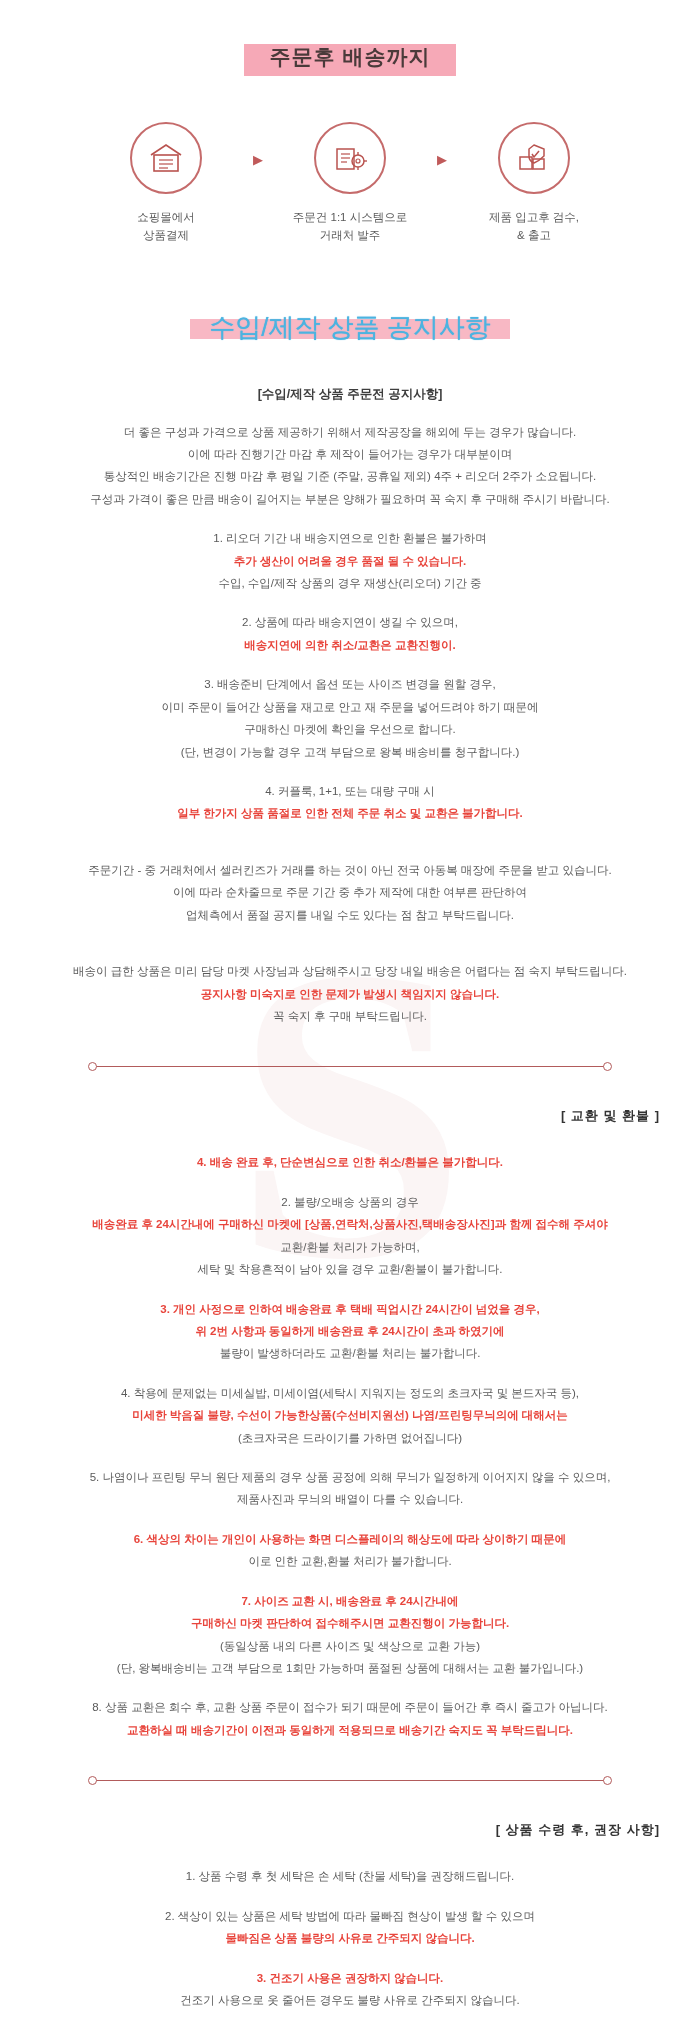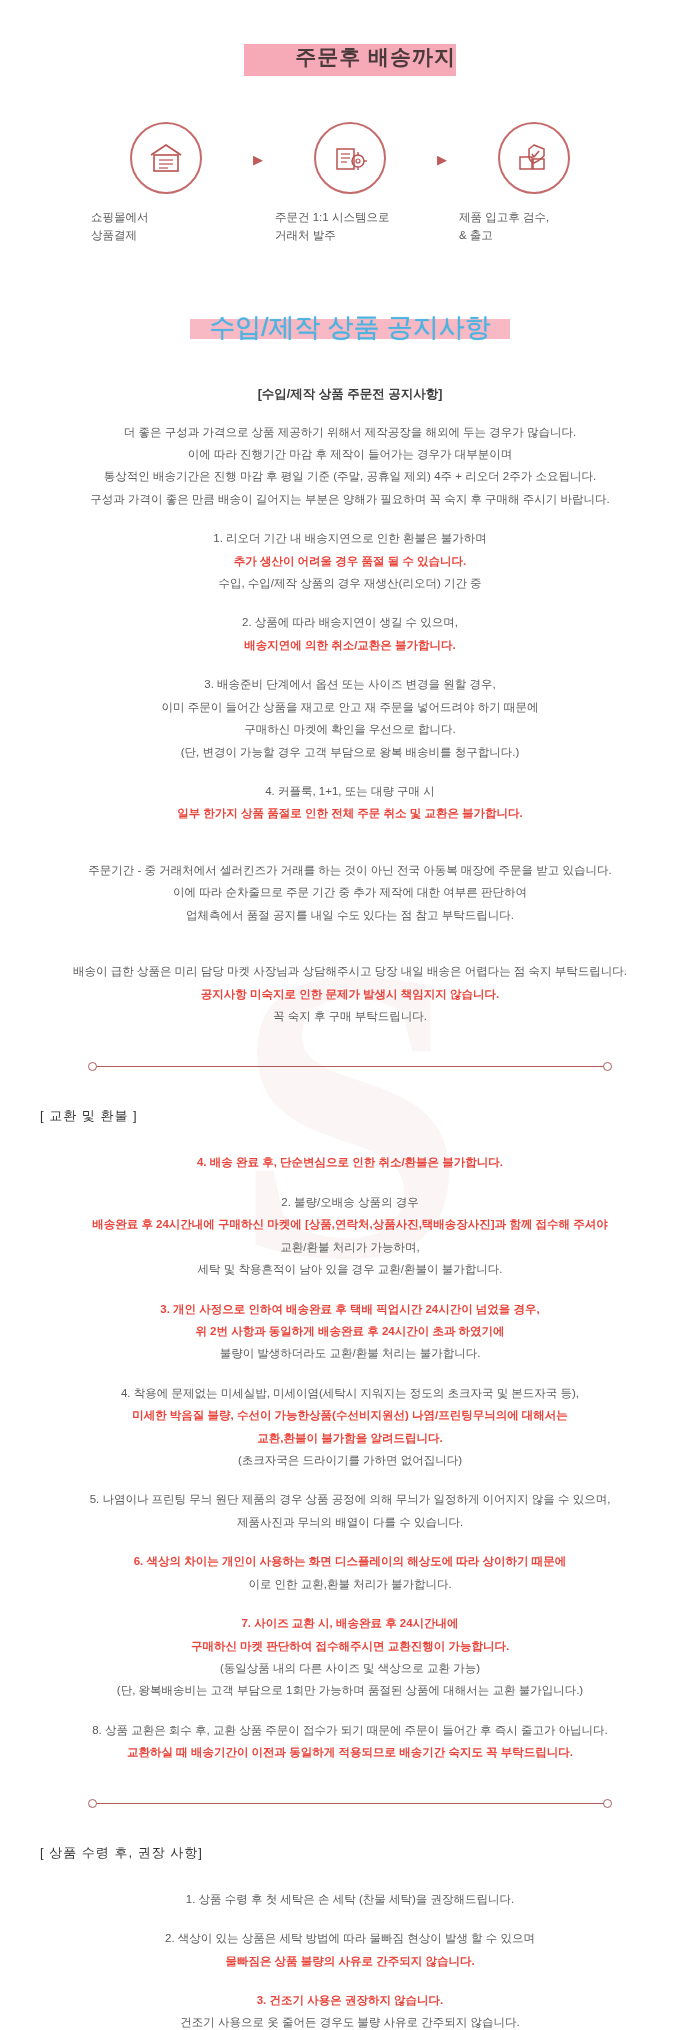--- a/index.html
+++ b/index.html
@@ -40,42 +40,42 @@
 
   
   .top-banner {
     margin: 44px auto 0;
     width: 212px;
     height: 32px;
     background: #f6a9b7;
     position: relative;
     display: flex;
     align-items: center;
-    justify-content: flex-end;
+    justify-content: center;
   }
   .top-banner .txt {
     font-size: 21px;
     font-weight: bold;
     color: #4a3a3a;
     letter-spacing: 1px;
     position: relative;
     top: -3px;
   }
 
   
   .steps {
     margin: 46px auto 0;
     width: 520px;
     display: flex;
     align-items: flex-start;
     justify-content: center;
   }
   .step {
     width: 150px;
-    text-align: left;
+    text-align: center;
   }
   .circle {
     width: 72px;
     height: 72px;
     border-radius: 50%;
     border: 2px solid #c56b6b;
     margin: 0 auto;
     display: flex;
     align-items: center;
     justify-content: center;
@@ -167,23 +167,23 @@
     width: 9px; height: 9px;
     border: 1px solid #b25b5b;
     border-radius: 50%;
     background: #fff;
   }
   .divider .dot.l { left: -2px; }
   .divider .dot.r { right: -2px; }
 
   .section-head {
     font-size: 13px;
-    font-weight: normal;
+    font-weight: bold;
     color: #333;
-    text-align: left;
+    text-align: right;
     letter-spacing: 1px;
   }
   .sec-wrap { width: 620px; margin: 0 auto; }
 </style>
 </head>
 <body>
 
 <div class="page">
   <div class="watermark">S</div>
 
@@ -266,21 +266,21 @@
       </div>
 
       <div class="block item">
         <div class="p">1. 리오더 기간 내 배송지연으로 인한 환불은 불가하며</div>
         <div class="p red">추가 생산이 어려울 경우 품절 될 수 있습니다.</div>
         <div class="p">수입, 수입/제작 상품의 경우 재생산(리오더) 기간 중</div>
       </div>
 
       <div class="block item">
         <div class="p">2. 상품에 따라 배송지연이 생길 수 있으며,</div>
-        <div class="p red">배송지연에 의한 취소/교환은 불가합니다.</div>
+        <div class="p red">배송지연에 의한 취소/교환은 교환진행이.</div>
       </div>
 
       <div class="block item">
         <div class="p">3. 배송준비 단계에서 옵션 또는 사이즈 변경을 원할 경우,</div>
         <div class="p">이미 주문이 들어간 상품을 재고로 안고 재 주문을 넣어드려야 하기 때문에</div>
         <div class="p">구매하신 마켓에 확인을 우선으로 합니다.</div>
         <div class="p">(단, 변경이 가능할 경우 고객 부담으로 왕복 배송비를 청구합니다.)</div>
       </div>
 
       <div class="block item">
@@ -322,21 +322,20 @@
 
       <div class="block item">
         <div class="p red">3. 개인 사정으로 인하여 배송완료 후 택배 픽업시간 24시간이 넘었을 경우,</div>
         <div class="p red">위 2번 사항과 동일하게 배송완료 후 24시간이 초과 하였기에</div>
         <div class="p">불량이 발생하더라도 교환/환불 처리는 불가합니다.</div>
       </div>
 
       <div class="block item">
         <div class="p">4. 착용에 문제없는 미세실밥, 미세이염(세탁시 지워지는 정도의 초크자국 및 본드자국 등),</div>
         <div class="p red">미세한 박음질 불량, 수선이 가능한상품(수선비지원선) 나염/프린팅무늬의에 대해서는</div>
-        <div class="p red">교환,환불이 불가함을 알려드립니다.</div>
         <div class="p">(초크자국은 드라이기를 가하면 없어집니다)</div>
       </div>
 
       <div class="block item">
         <div class="p">5. 나염이나 프린팅 무늬 원단 제품의 경우 상품 공정에 의해 무늬가 일정하게 이어지지 않을 수 있으며,</div>
         <div class="p">제품사진과 무늬의 배열이 다를 수 있습니다.</div>
       </div>
 
       <div class="block item">
         <div class="p red">6. 색상의 차이는 개인이 사용하는 화면 디스플레이의 해상도에 따라 상이하기 때문에</div>

